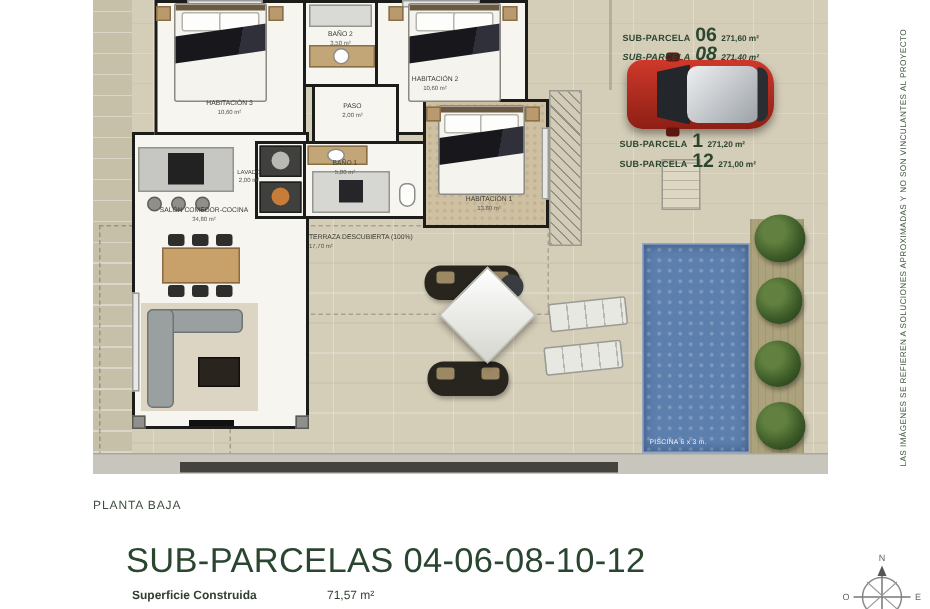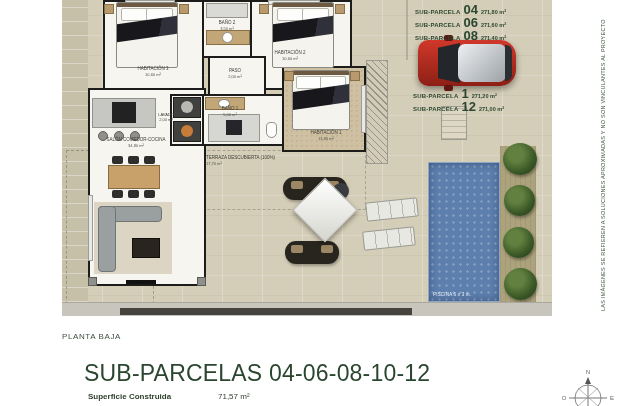--- a/index.html
+++ b/index.html
@@ -212,31 +212,26 @@
   </div>
   <div class="rlabel" style="left:100px;top:137px;width:72px;">
     <div>SALÓN COMEDOR-COCINA</div>
     <div class="ar">34,80 m²</div>
   </div>
   <div class="rlabel" style="left:206px;top:155px;width:110px;text-align:left;">
     <div>TERRAZA DESCUBIERTA (100%)</div>
     <div class="ar">17,70 m²</div>
   </div>
 
-  <div class="prow" style="left:415px;top:2px;">
-    <span class="plabel">SUB-PARCELA</span>
-    <span class="pnum">04</span>
-    <span class="parea">271,80 m²</span>
-  </div>
   <div class="prow" style="left:415px;top:15px;">
     <span class="plabel">SUB-PARCELA</span>
     <span class="pnum">06</span>
     <span class="parea">271,60 m²</span>
   </div>
-  <div class="prow" style="left:415px;top:28px;">
+  <div class="prow" style="left:415px;top:28px;font-style:italic;">
     <span class="plabel">SUB-PARCELA</span>
     <span class="pnum">08</span>
     <span class="parea">271,40 m²</span>
   </div>
   <div class="prow" style="left:413px;top:86px;">
     <span class="plabel">SUB-PARCELA</span>
     <span class="pnum">1</span>
     <span class="parea">271,20 m²</span>
   </div>
   <div class="prow" style="left:413px;top:99px;text-align:center;">

